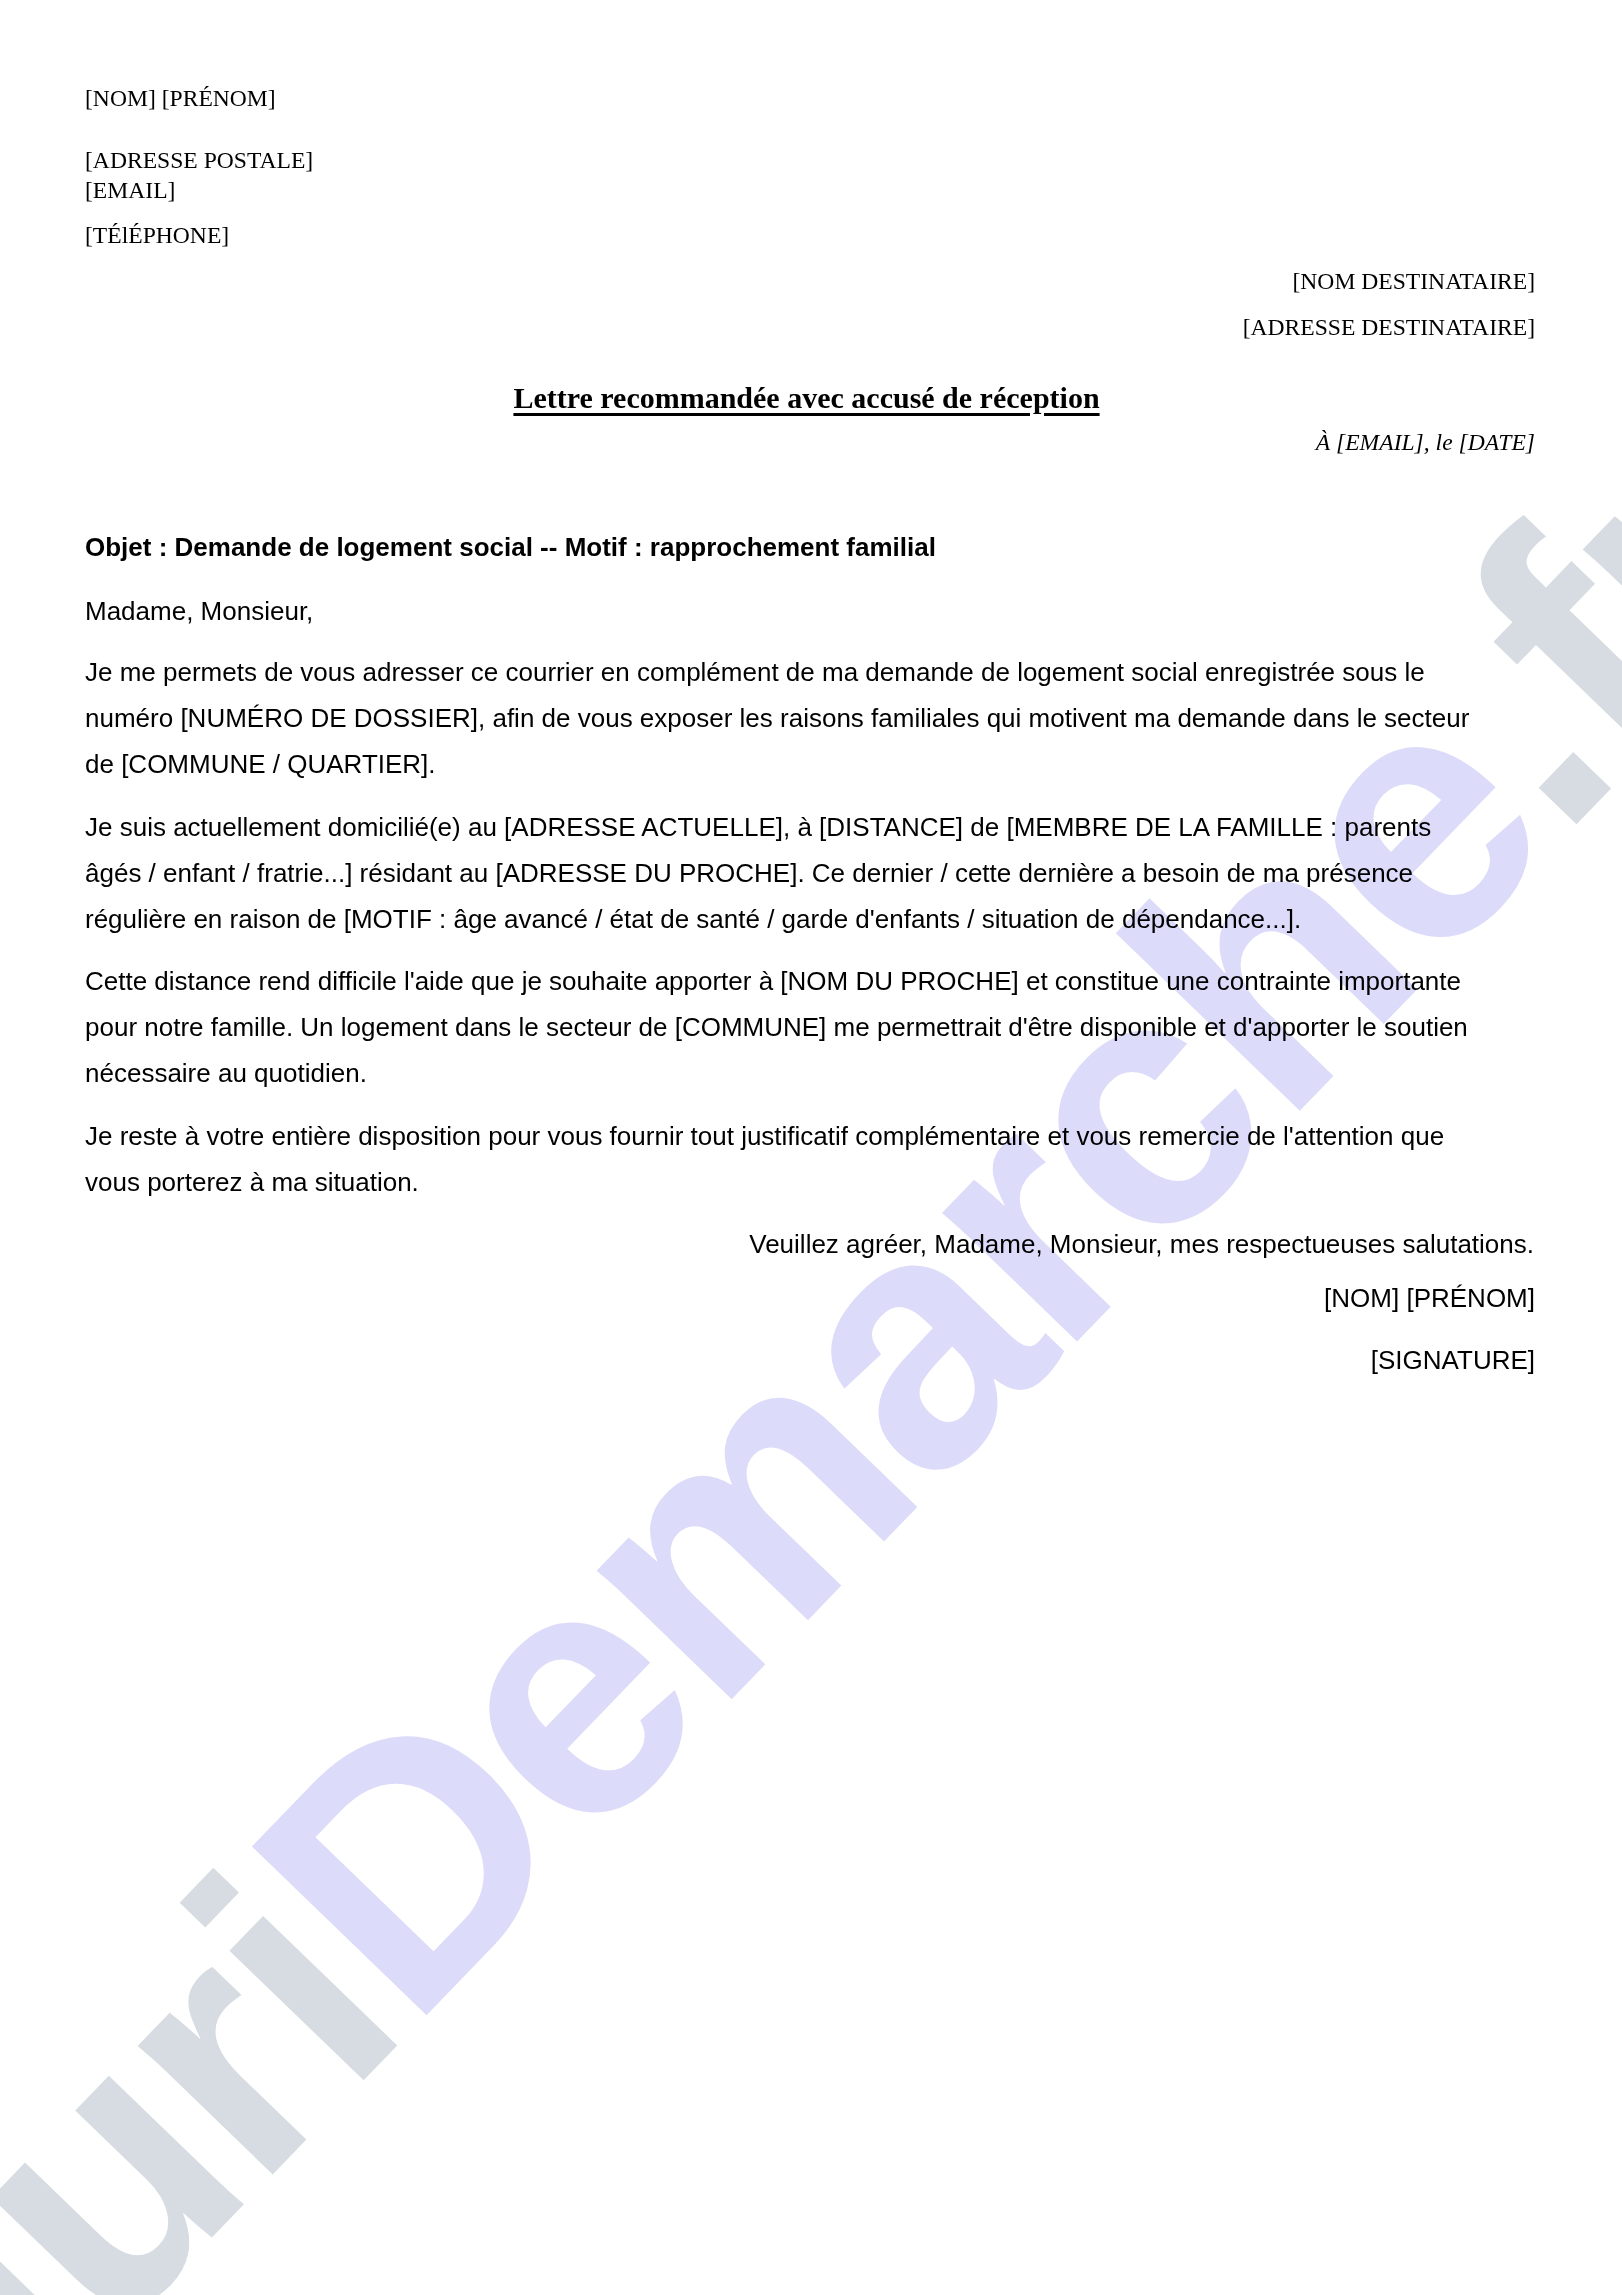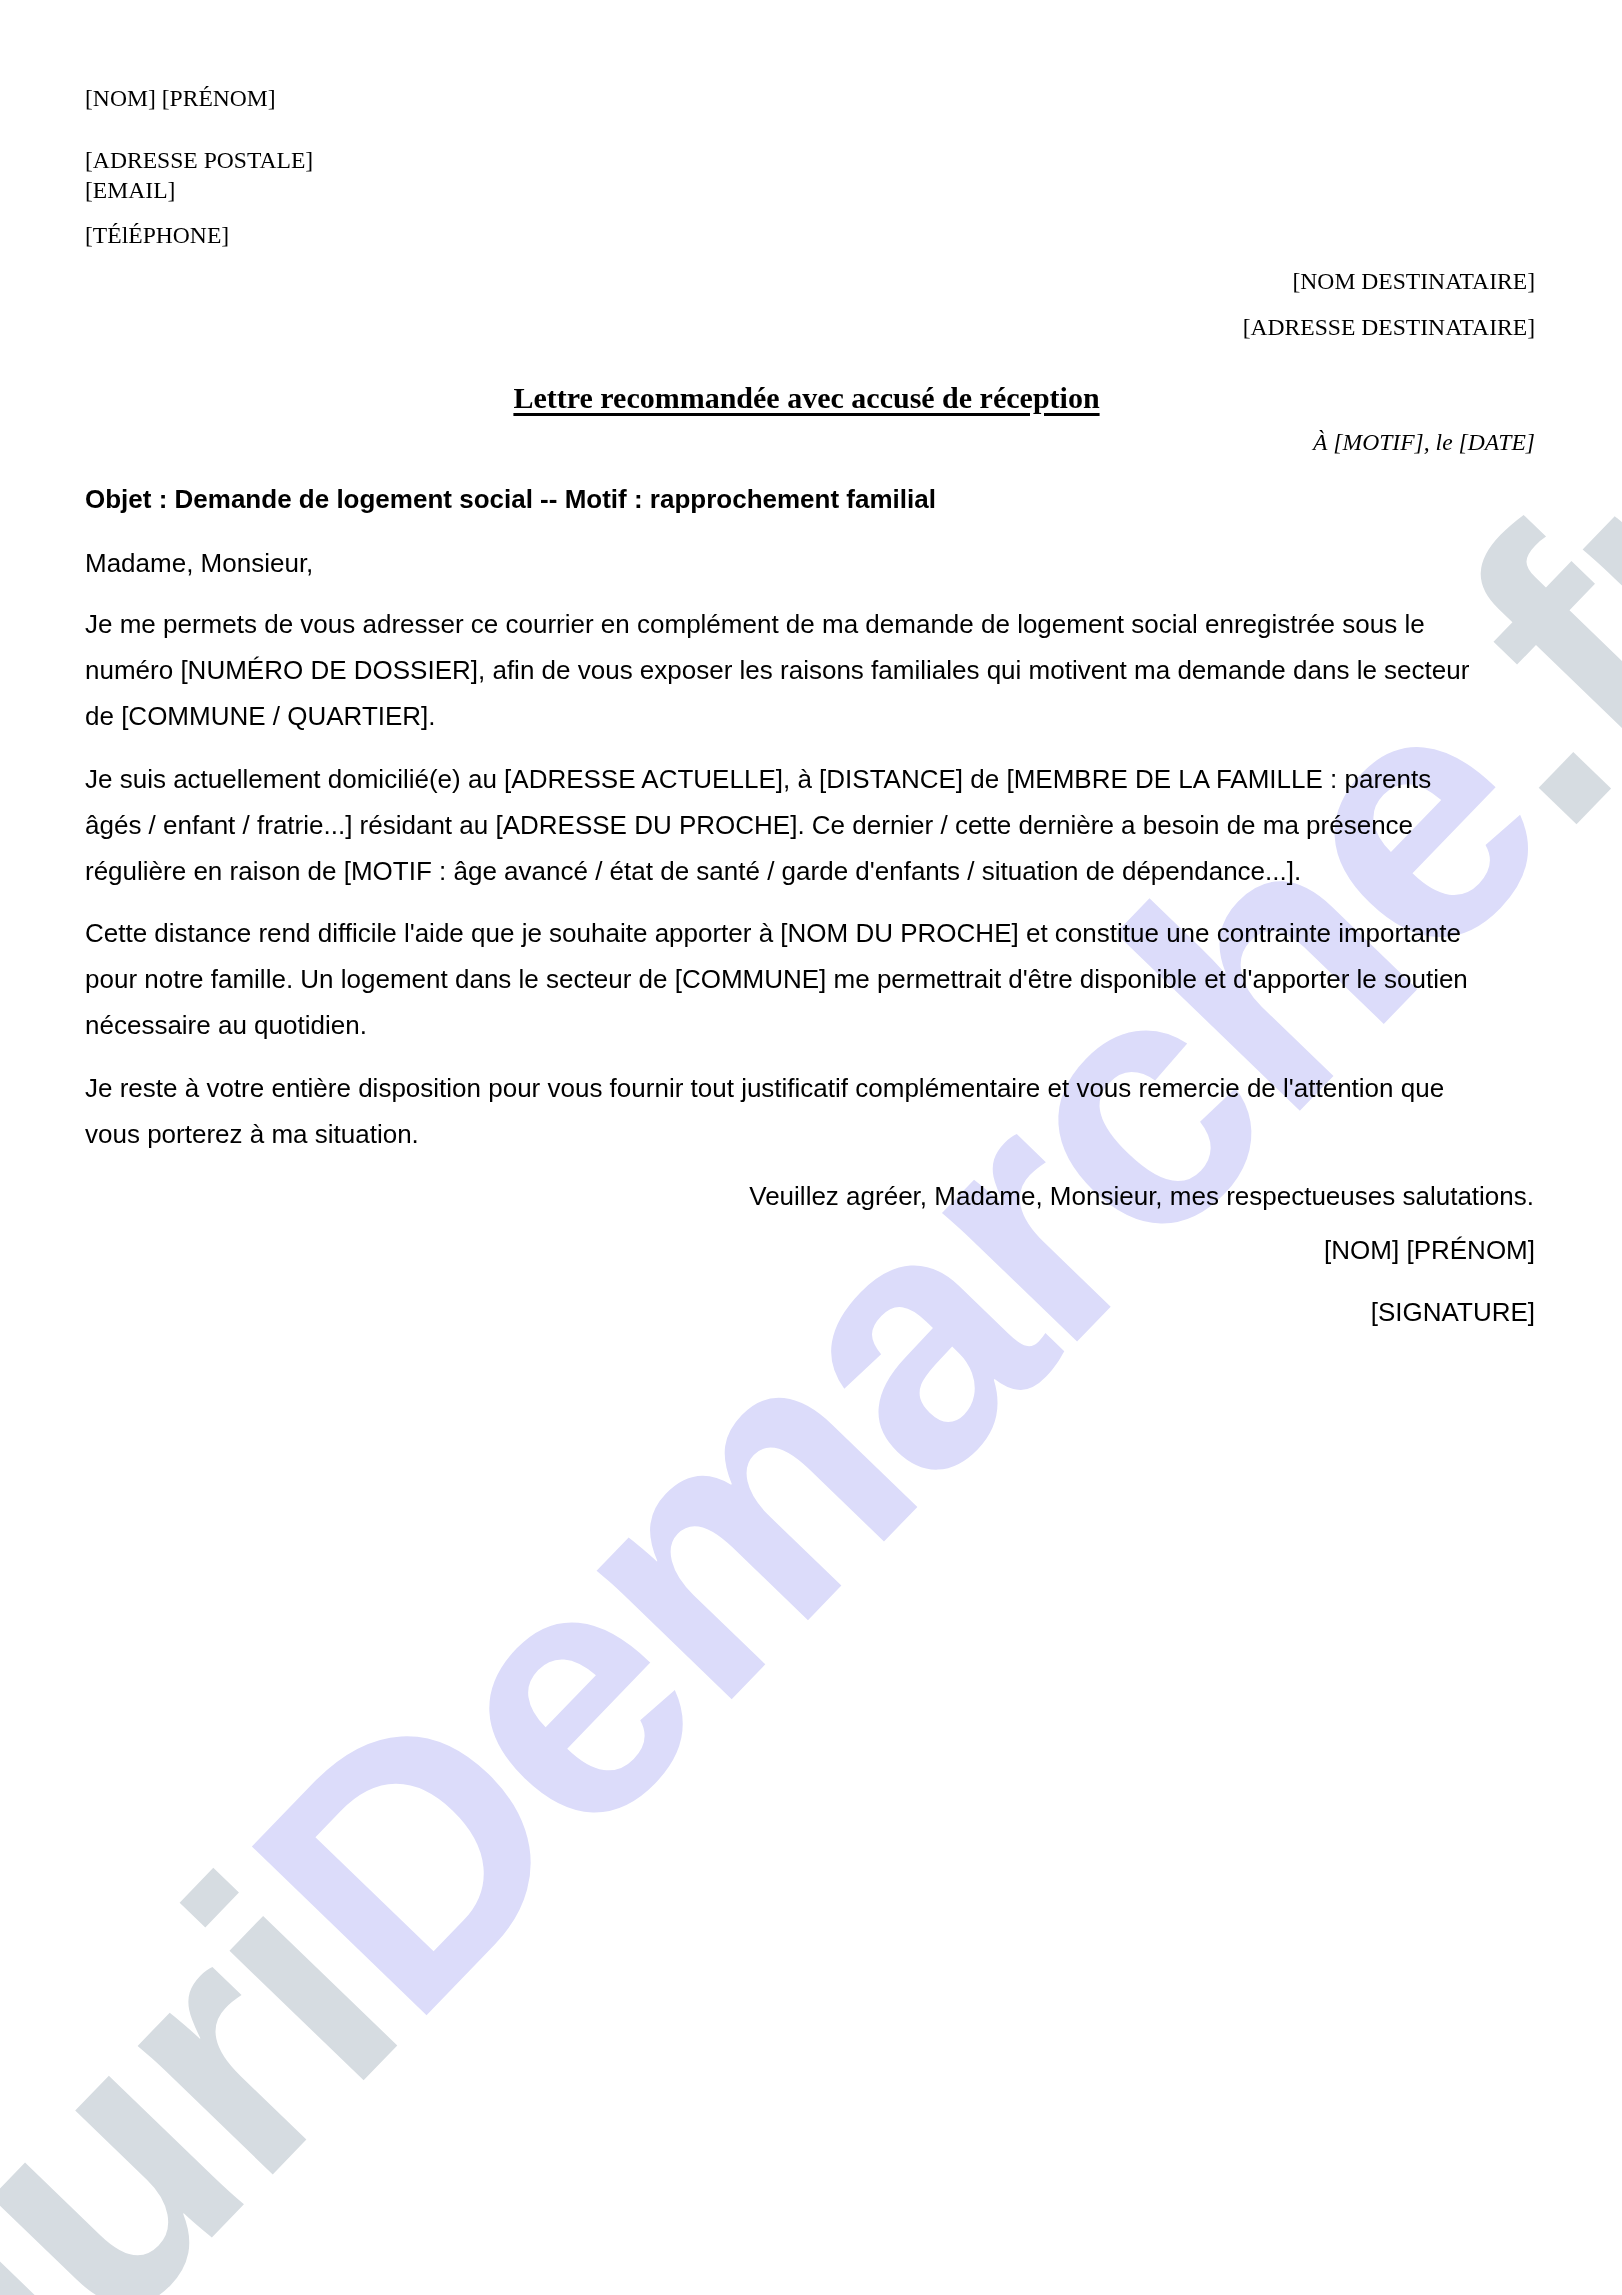--- a/index.html
+++ b/index.html
@@ -42,20 +42,21 @@
       position: absolute;
       left: 0; top: 0;
       width: 1623px;
       z-index: 1;
     }
     .serif {
       font-family: "Liberation Serif", "DejaVu Serif", serif;
     }
     .sans {
       font-family: "Liberation Sans", "DejaVu Sans", sans-serif;
+      margin-top: 48px;
     }
     .line-abs {
       position: absolute;
       white-space: nowrap;
     }
     .sender-line {
       left: 85px;
       font-size: 23.6px;
     }
     .right-line {
@@ -135,21 +136,21 @@
       <div class="line-abs sender-line serif" style="top:222px;">[TÉlÉPHONE]</div>
     </div>
 
     <div>
       <div class="line-abs right-line serif" style="top:268px;">[NOM DESTINATAIRE]</div>
       <div class="line-abs right-line serif" style="top:314px;">[ADRESSE DESTINATAIRE]</div>
     </div>
 
     <div class="title serif">Lettre recommandée avec accusé de réception</div>
 
-    <div class="line-abs date serif">À [MOTIF], le [DATE]</div>
+    <div class="line-abs date serif">À [EMAIL], le [DATE]</div>
 
     <div class="subject sans">Objet : Demande de logement social -- Motif : rapprochement familial</div>
 
     <div class="body-block salutation sans">Madame, Monsieur,</div>
 
     <div class="body-block p1 sans">
       <span class="para-line">Je me permets de vous adresser ce courrier en complément de ma demande de logement social enregistrée sous le</span>
       <span class="para-line">numéro [NUMÉRO DE DOSSIER], afin de vous exposer les raisons familiales qui motivent ma demande dans le secteur</span>
       <span class="para-line">de [COMMUNE / QUARTIER].</span>
     </div>

